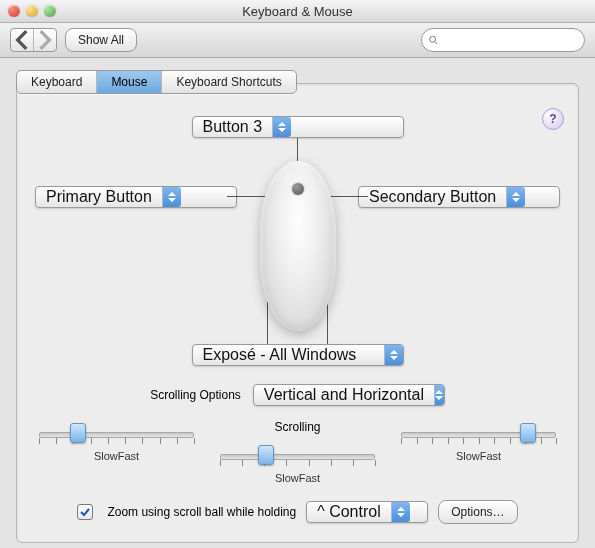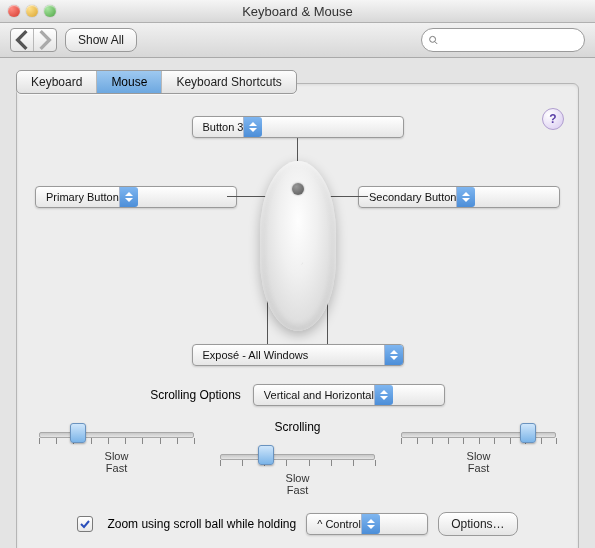--- a/index.html
+++ b/index.html
@@ -166,23 +166,24 @@
     display: flex;
     align-items: center;
     height: 20px;
     border: 1px solid #9a9a9a;
     border-radius: 4px;
     background: linear-gradient(#ffffff, #e6e6e6);
     box-shadow: 0 1px 2px rgba(0,0,0,.15);
     padding: 0 0 0 10px;
   }
   .popup .lbl {
-    font-size: 11px;
+    font-size: 16px;
     color: #111;
     white-space: nowrap;
+    padding-right: 10px;
   }
   .popup .arrows {
     width: 18px;
     align-self: stretch;
     border-left: 1px solid #aab8d0;
     background: linear-gradient(#7fb6f0,#4c8ed8);
     border-top-right-radius: 3px;
     border-bottom-right-radius: 3px;
     display: flex;
     flex-direction: column;
@@ -275,21 +276,21 @@
   .track .thumb {
     position: absolute;
     top: 3px;
     width: 14px; height: 18px;
     margin-left: -7px;
     background: linear-gradient(#cfe6fb,#7bb4e8);
     border: 1px solid #6a93bf;
     border-radius: 3px;
     box-shadow: 0 1px 2px rgba(0,0,0,.3);
   }
-  .ends { display: flex; justify-content: space-between; font-size: 11px; margin-top: 4px; color: #333; padding: 0 2px; flex-direction: column;}
+  .ends { display: flex; justify-content: center; font-size: 11px; margin-top: 4px; color: #333; padding: 0 2px;}
   .zoomrow {
     display: flex;
     align-items: center;
     justify-content: center;
     gap: 10px;
     margin-top: 16px;
   }
   .checkbox {
     width: 14px; height: 14px;
     border: 1px solid #7a7a7a;

